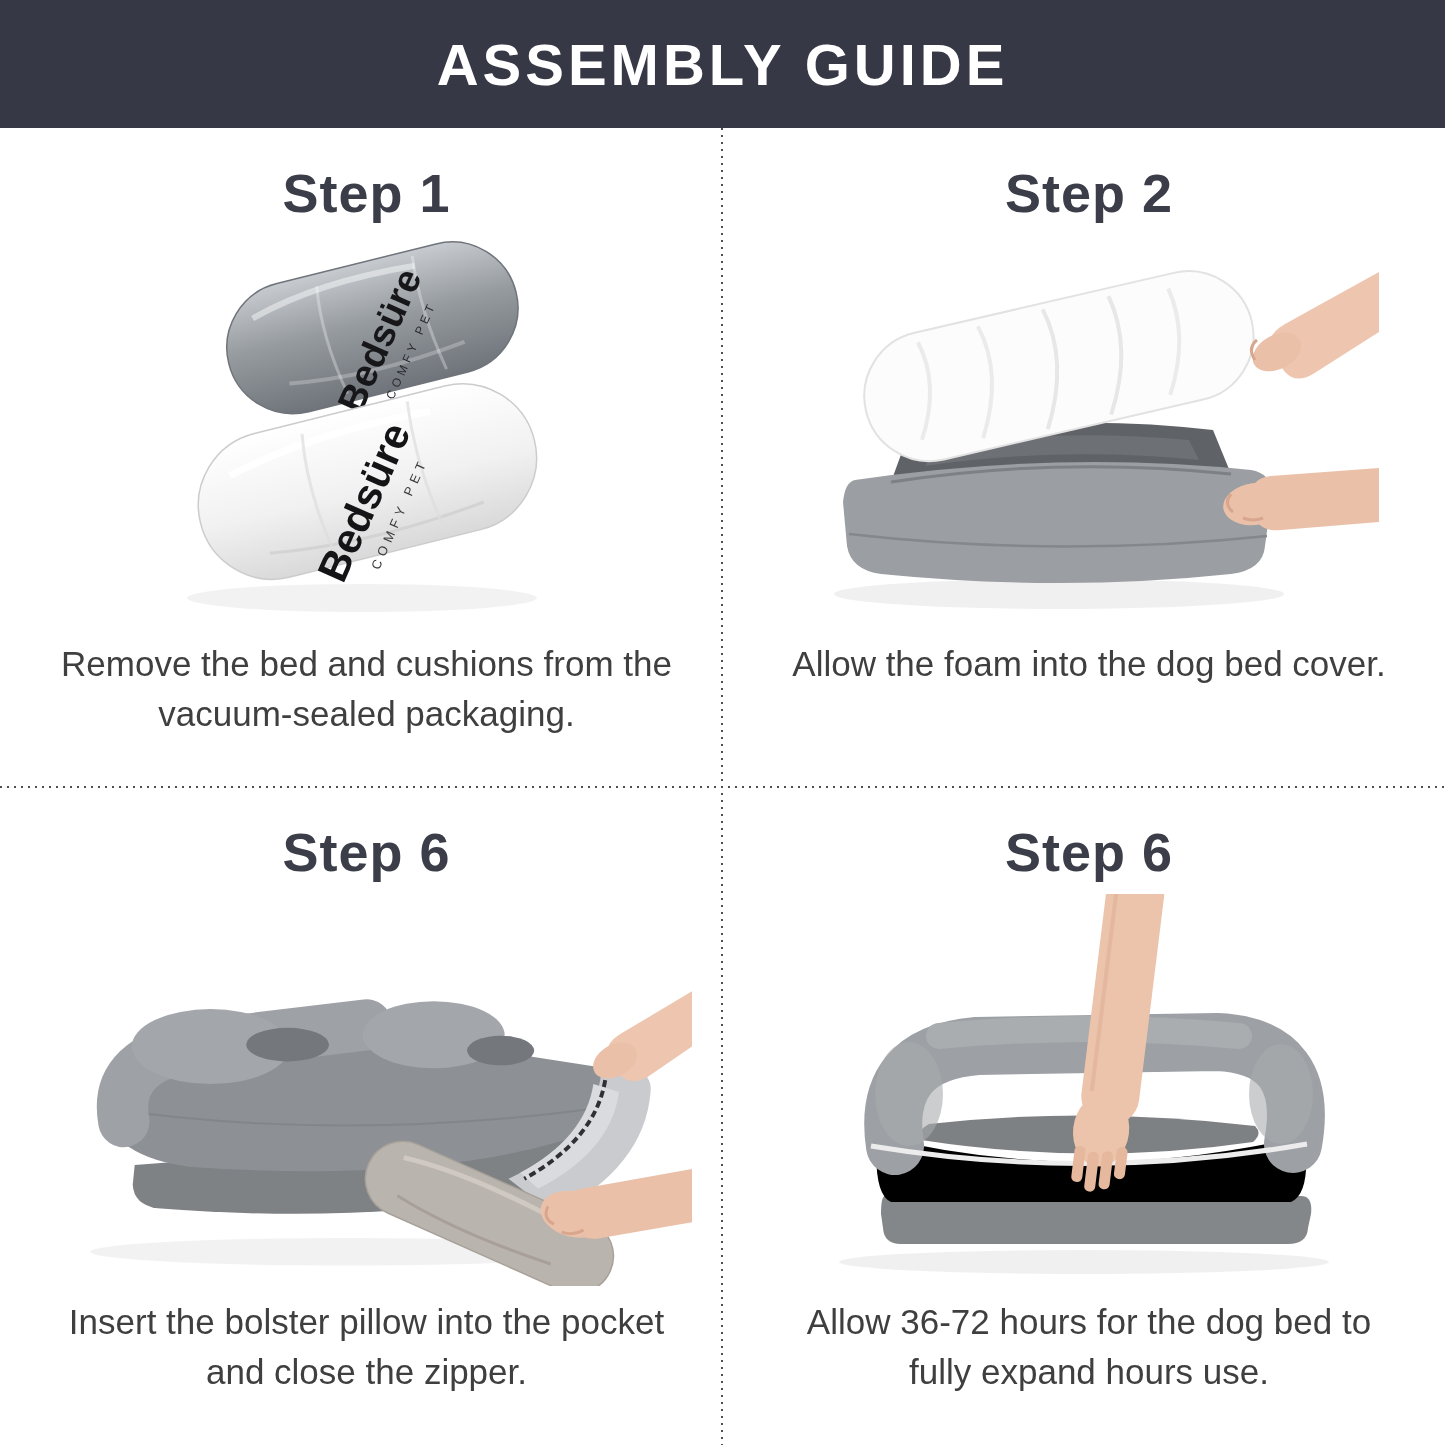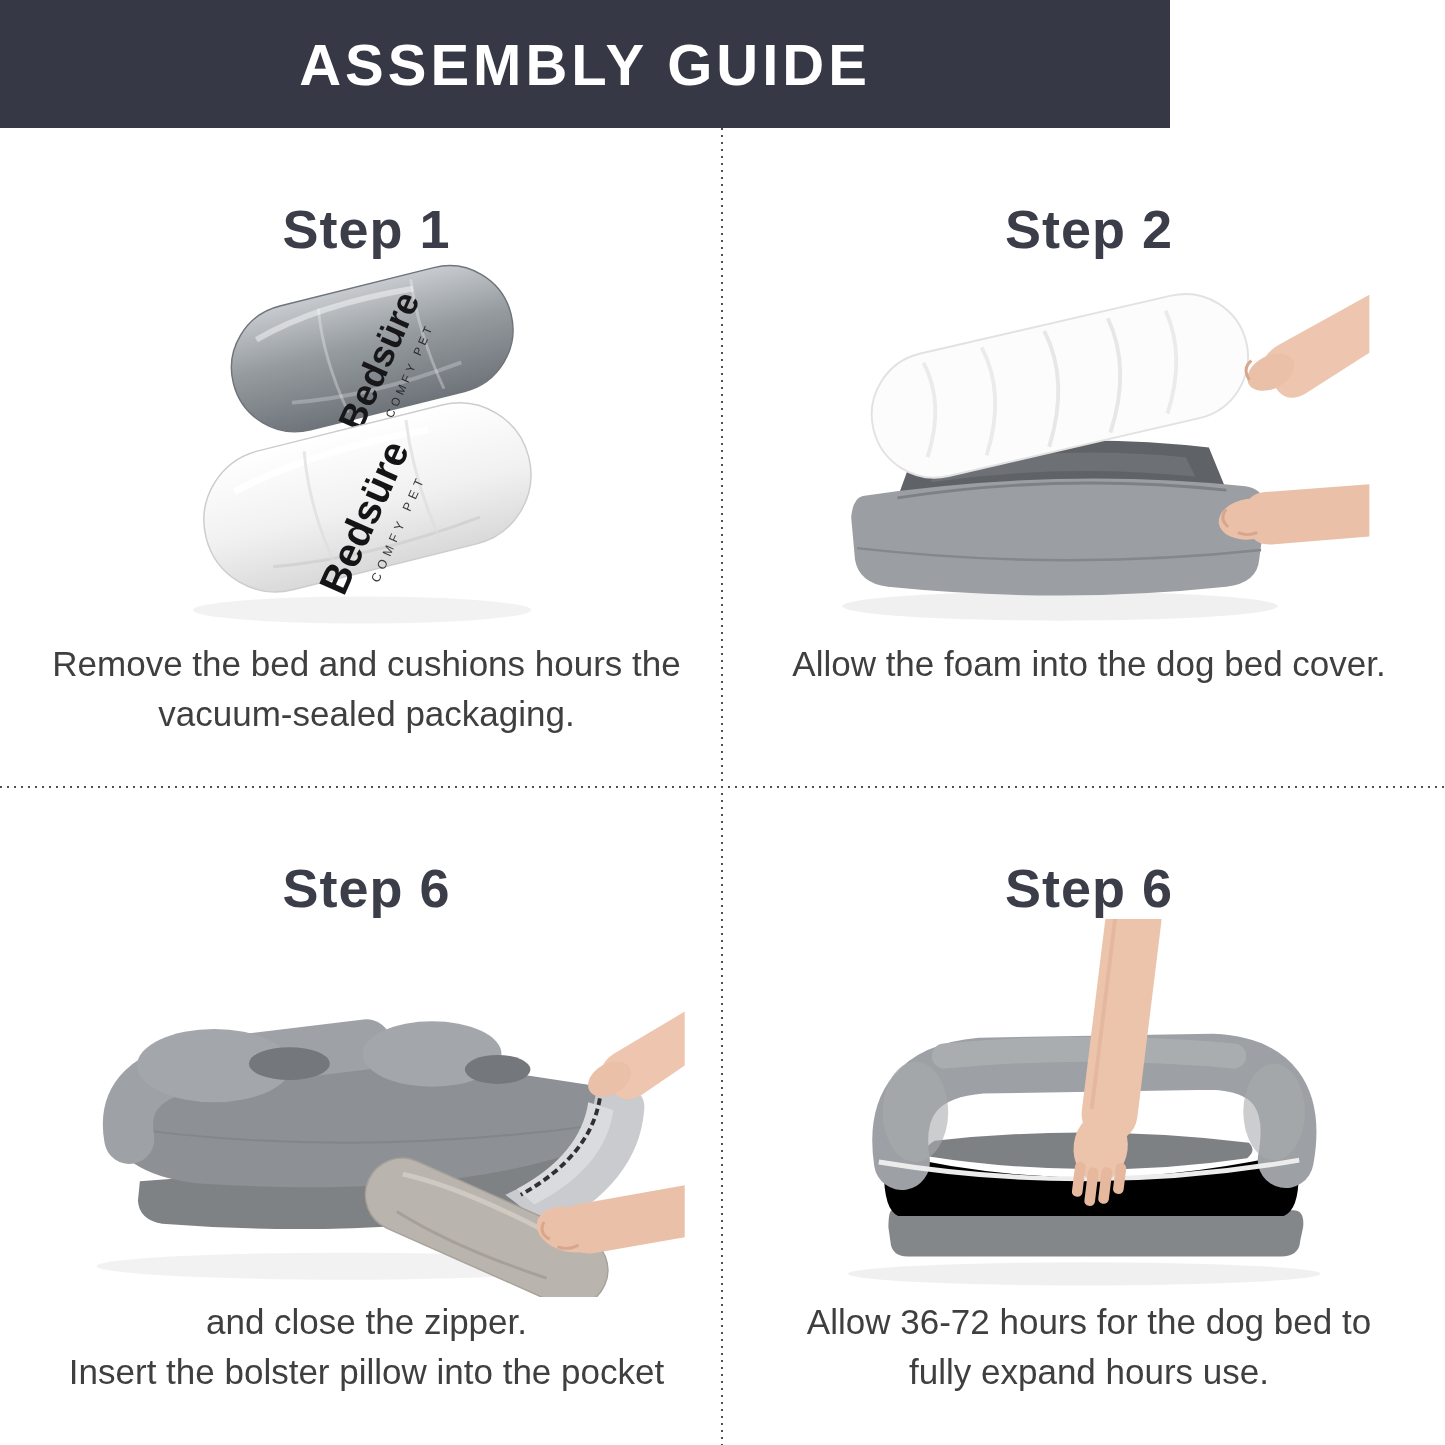--- a/index.html
+++ b/index.html
@@ -5,42 +5,41 @@
   html,body{margin:0;padding:0;background:#ffffff;}
   .page{
     position:relative;
     width:1445px;height:1445px;
     background:#ffffff;
     font-family:"Liberation Sans", sans-serif;
     overflow:hidden;
   }
   
   .header{
-    position:absolute;top:0;left:0;width:1170px;height:128px;
+    position:absolute;top:0;left:0;width:1445px;height:128px;
     background:#373845;
     display:flex;align-items:center;justify-content:center;
   }
   .header-title{
     color:#ffffff;
     font-size:58px;
     font-weight:700;
     letter-spacing:4px;
   }
   
   .grid{
     position:absolute;top:128px;left:0;width:1445px;height:1317px;
     display:grid;
     grid-template-columns:722px 723px;
     grid-template-rows:659px 658px;
   }
   .quadrant{
     display:flex;flex-direction:column;align-items:center;
     padding:34px 30px 40px 41px;
     box-sizing:border-box;
-    margin-top:36px;
   }
   .step-title{
     font-size:54px;
     font-weight:700;
     color:#3b3d49;
     letter-spacing:1px;
     flex:0 0 auto;
   }
   .illustration{
     flex:1 1 auto;
@@ -118,21 +117,21 @@
               <path d="M260 176 q-8 66 6 136" stroke="#dddddd" stroke-width="3" fill="none" opacity="0.7"></path>
               <g transform="translate(205 272) rotate(-52)">
                 <text x="0" y="0" text-anchor="middle" font-size="42" font-weight="700" fill="#141417" font-family="Liberation Sans, sans-serif">Bedsüre</text>
                 <text x="4" y="27" text-anchor="middle" font-size="13" letter-spacing="5" fill="#3a3a3e" font-family="Liberation Sans, sans-serif">COMFY PET</text>
               </g>
             </g>
           </g>
         </svg>
       </div>
       <div class="caption">
-        <div>Remove the bed and cushions hours the</div>
+        <div>Remove the bed and cushions from the</div>
         <div>vacuum-sealed packaging.</div>
       </div>
     </div>
 
     <div class="quadrant">
       <div class="step-title">Step 2</div>
       <div class="illustration">
         <svg width="580" height="392" viewBox="0 0 580 392">
           <ellipse cx="260" cy="358" rx="225" ry="15" fill="#000000" opacity="0.06"></ellipse>
 
@@ -211,22 +210,22 @@
           </g>
 
           <g>
             <path d="M660 276 L548 296 Q528 300 532 318 L540 336 Q548 350 568 346 L660 330 Z" fill="#eac0a8"></path>
             <ellipse cx="540" cy="322" rx="34" ry="23" transform="rotate(14 540 322)" fill="#eac0a8"></ellipse>
             <path d="M514 314 q-6 12 6 18 M528 340 q12 4 22 -2" stroke="#d8a68c" stroke-width="3" fill="none"></path>
           </g>
         </svg>
       </div>
       <div class="caption">
+        <div>Insert the bolster pillow into the pocket</div>
         <div>and close the zipper.</div>
-        <div>Insert the bolster pillow into the pocket</div>
       </div>
     </div>
 
     <div class="quadrant">
       <div class="step-title">Step 6</div>
       <div class="illustration">
         <svg width="600" height="392" viewBox="0 0 600 392">
           <ellipse cx="295" cy="368" rx="245" ry="12" fill="#000000" opacity="0.06"></ellipse>
 
           <path d="M96 302 L512 302 Q524 302 522 320 L519 334 Q518 350 499 350 L112 350 Q95 350 94 334 L92 320 Q92 302 96 302 Z" fill="#84878a"></path>

